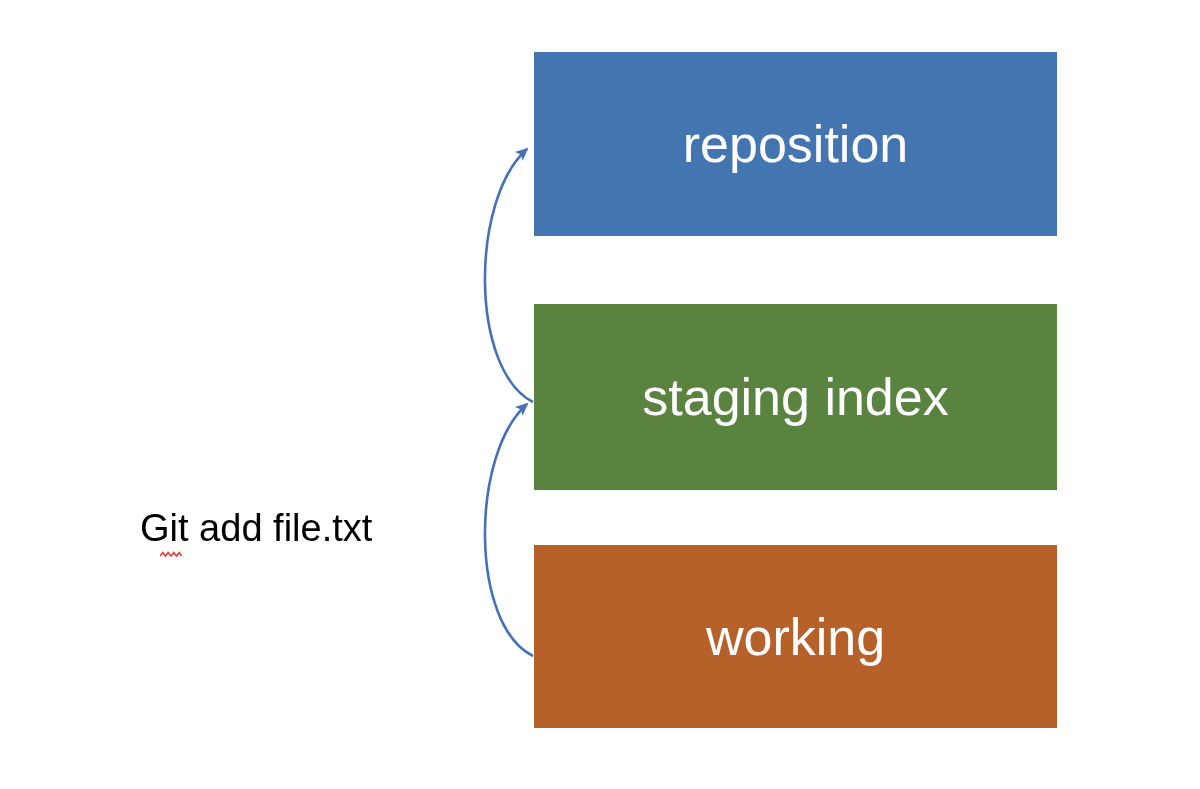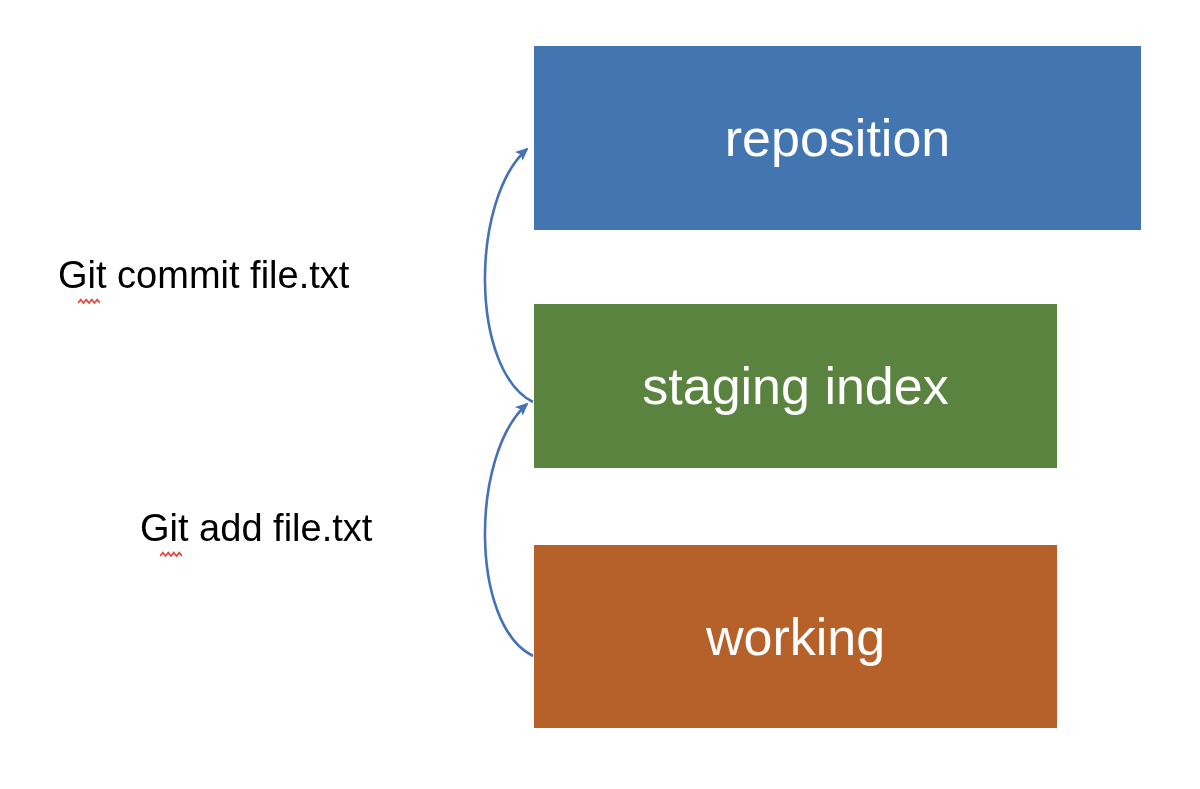--- a/index.html
+++ b/index.html
@@ -32,30 +32,30 @@
     font-family: "Liberation Sans", sans-serif;
     font-size: 52px;
     font-weight: 400;
     line-height: 1;
     letter-spacing: 0px;
     white-space: nowrap;
   }
 
   #box-repository {
     left: 534px;
-    top: 46px;
-    width: 607px;
+    top: 52px;
+    width: 523px;
     height: 184px;
     align-items: center;
   }
   #box-staging {
     left: 534px;
     top: 304px;
     width: 523px;
-    height: 164px;
+    height: 186px;
   }
   #box-working {
     left: 534px;
     top: 545px;
     width: 523px;
     height: 183px;
     align-items: center;
   }
 
   
@@ -124,30 +124,20 @@
   </div>
 
   <div class="box" id="box-staging" style="background:#5B8340">
     <span class="box-label">staging index</span>
   </div>
 
   <div class="box" id="box-working" style="background:#B6612A">
     <span class="box-label">working</span>
   </div>
 
-  <div class="caption" id="caption-commit">
-    <span class="caption-wrap">
-      <span>Git commit file.txt</span>
-      <span class="squiggle">
-        <svg width="22" height="7" viewBox="0 0 22 7" xmlns="http://www.w3.org/2000/svg">
-          <path d="M0 5 L2.75 1.6 L5.5 5 L8.25 1.6 L11 5 L13.75 1.6 L16.5 5 L19.25 1.6 L22 5" fill="none" stroke="#e8433a" stroke-width="1.7"></path>
-        </svg>
-      </span>
-    </span>
-  </div>
 
   <div class="caption" id="caption-add">
     <span class="caption-wrap">
       <span>Git add file.txt</span>
       <span class="squiggle">
         <svg width="22" height="7" viewBox="0 0 22 7" xmlns="http://www.w3.org/2000/svg">
           <path d="M0 5 L2.75 1.6 L5.5 5 L8.25 1.6 L11 5 L13.75 1.6 L16.5 5 L19.25 1.6 L22 5" fill="none" stroke="#e8433a" stroke-width="1.7"></path>
         </svg>
       </span>
     </span>

